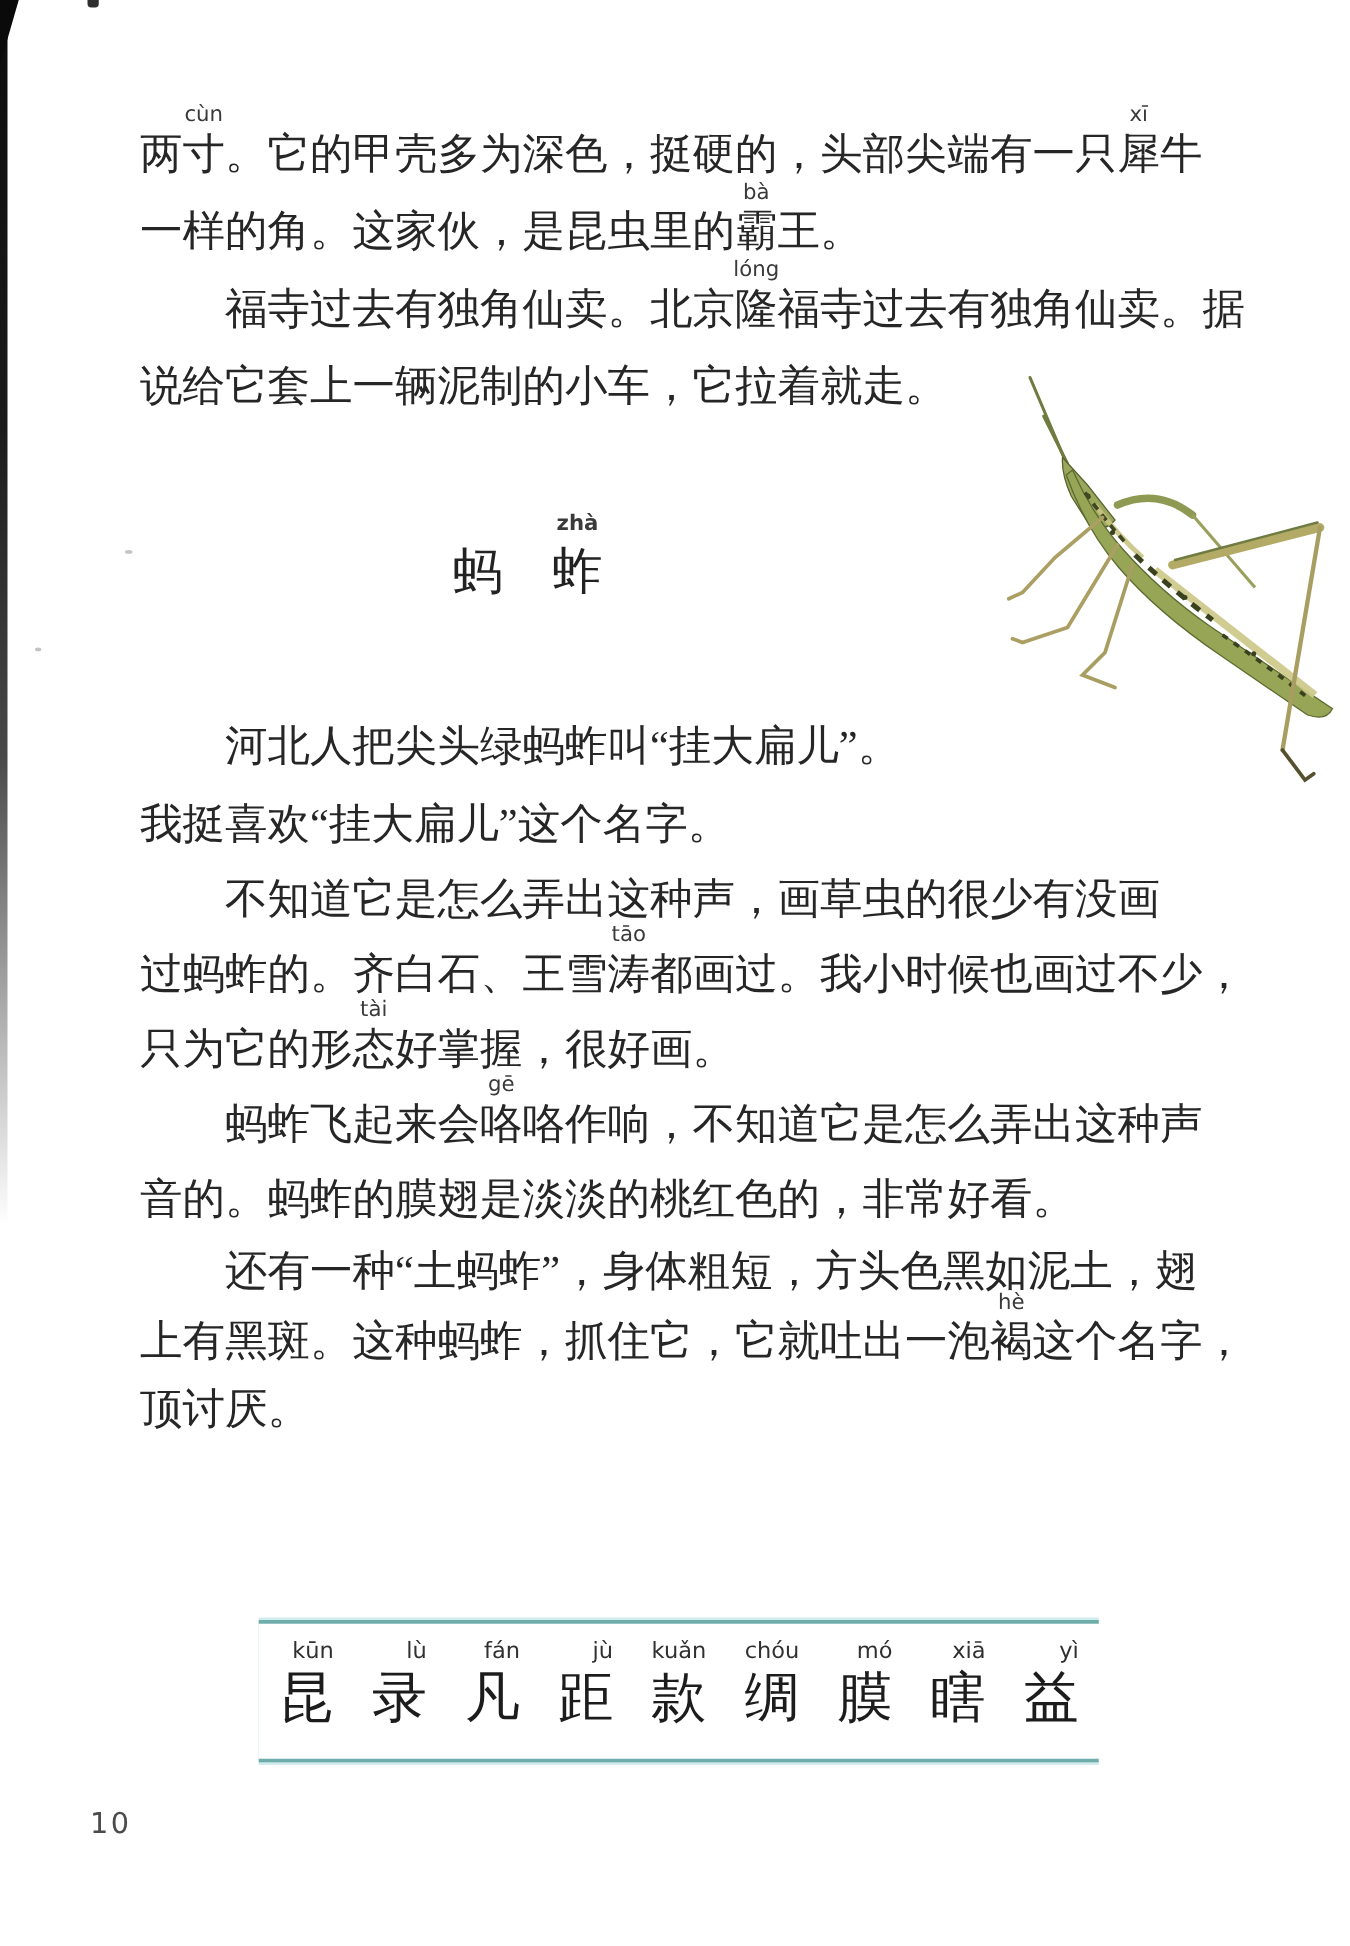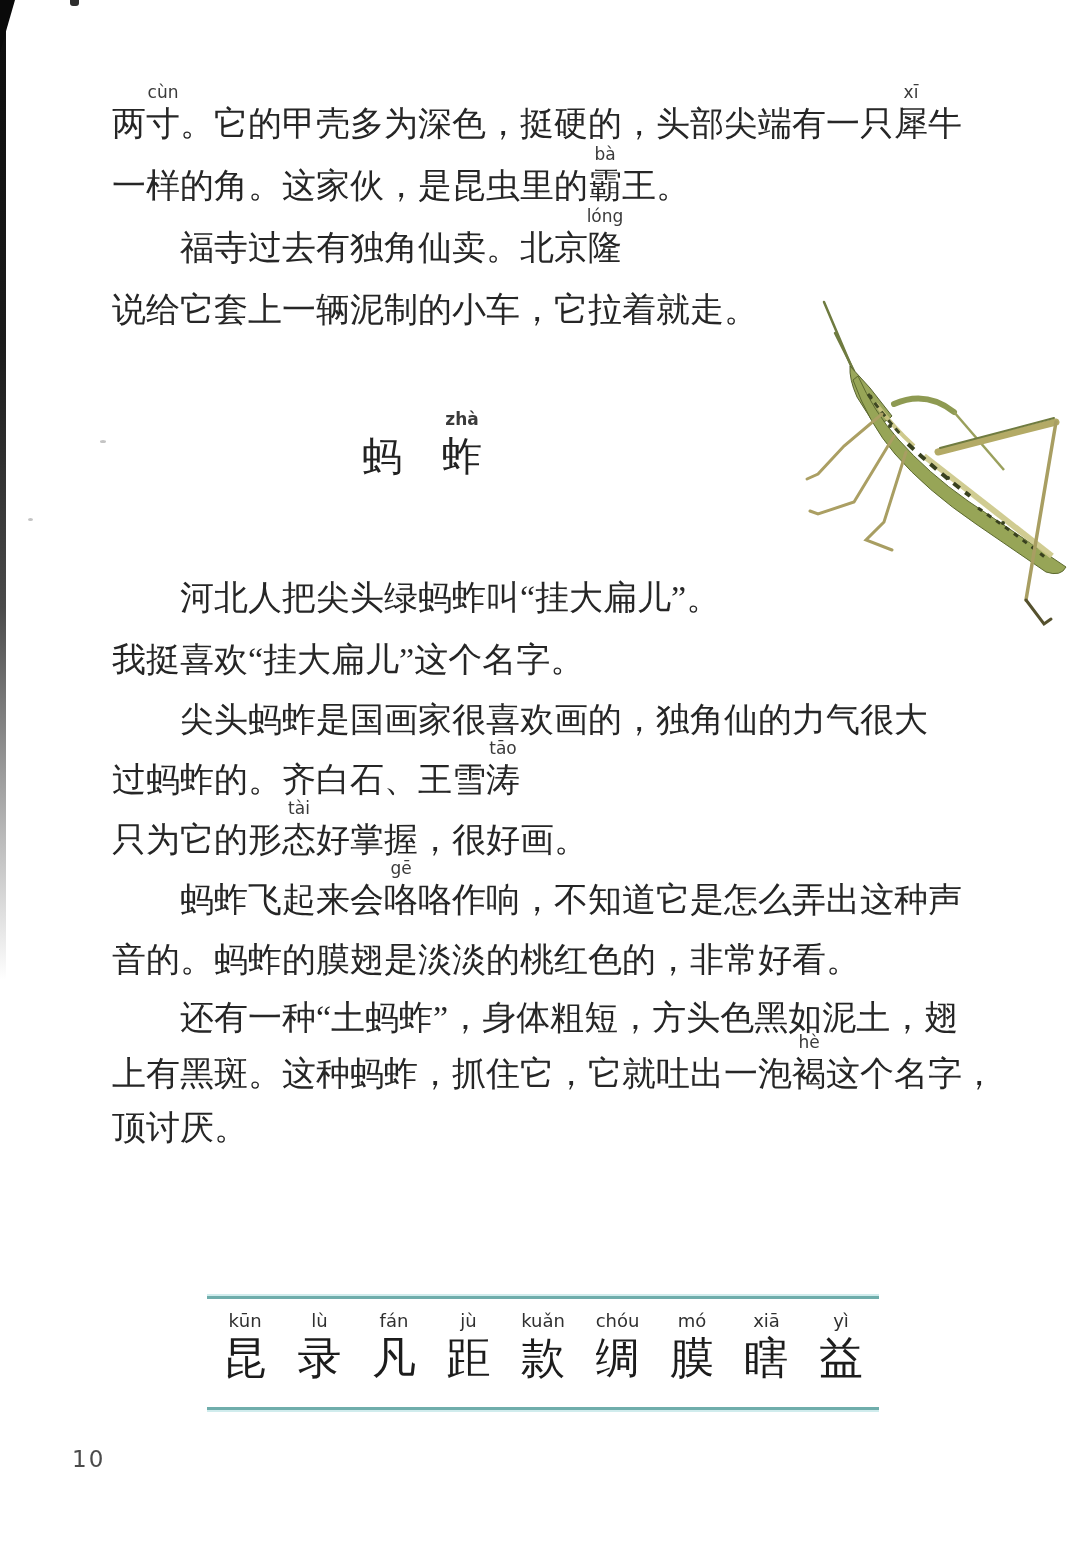--- a/index.html
+++ b/index.html
@@ -56,21 +56,21 @@
   .vocab-box {
     position: absolute; left: 207px; top: 1296px; width: 672px; height: 108px;
     border-top: 3px solid #6fadab;
     border-bottom: 3px solid #6fadab;
     box-shadow: 0 -2px 0 rgba(170,220,222,0.55), 0 2px 0 rgba(170,220,222,0.55);
   }
   .vocab-items {
     display: flex; justify-content: space-between;
     padding: 12px 16px 0 16px;
   }
-  .vocab-item { text-align: center; }
+  .vocab-item { text-align: right; }
   .vocab-item .vpy {
     display: block;
     font-family: "DejaVu Sans", "Liberation Sans", sans-serif;
     font-size: 18px; line-height: 20px; color: #303030; margin-bottom: 2px;
     white-space: nowrap;
   }
   .vocab-item .vch {
     display: block;
     font-size: 44px; line-height: 52px; color: #1c1c1c;
   }
@@ -126,26 +126,26 @@
 
     <path d="M140,176 L258,146" stroke="#b3aa66" stroke-width="7" fill="none" stroke-linecap="round"></path>
     <path d="M142,172 L256,142" stroke="#6f7b40" stroke-width="2" fill="none" stroke-linecap="round"></path>
     <path d="M258,146 L228,324" stroke="#a89e62" stroke-width="3.5" fill="none" stroke-linecap="round"></path>
     <path d="M228,324 L246,348 L253,343" stroke="#55512e" stroke-width="3" fill="none" stroke-linecap="round"></path>
   </svg>
 
   <div id="text-layer">
       <div class="text-line" style="top: 104px; left: 112px;"><span>两</span><span class="rb"><span>寸</span><span class="py">cùn</span></span><span>。它的甲壳多为深色，挺硬的，头部尖端有一只</span><span class="rb"><span>犀</span><span class="py">xī</span></span><span>牛</span></div>
       <div class="text-line" style="top: 166px; left: 112px;"><span>一样的角。这家伙，是昆虫里的</span><span class="rb"><span>霸</span><span class="py">bà</span></span><span>王。</span></div>
-      <div class="text-line" style="top: 228px; left: 180px;"><span>福寺过去有独角仙卖。北京</span><span class="rb"><span>隆</span><span class="py">lóng</span></span></div>
+      <div class="text-line" style="top: 228px; left: 180px;"><span>福寺过去有独角仙卖。北京</span><span class="rb"><span>隆</span><span class="py">lóng</span></span><span>福寺过去有独角仙卖。据</span></div>
       <div class="text-line" style="top: 290px; left: 112px;"><span>说给它套上一辆泥制的小车，它拉着就走。</span></div>
       <div class="text-line" style="top: 578px; left: 180px;"><span>河北人把尖头绿蚂蚱叫“挂大扁儿”。</span></div>
       <div class="text-line" style="top: 640px; left: 112px;"><span>我挺喜欢“挂大扁儿”这个名字。</span></div>
-      <div class="text-line" style="top: 700px; left: 180px;"><span>尖头蚂蚱是国画家很喜欢画的，独角仙的力气很大</span></div>
-      <div class="text-line" style="top: 760px; left: 112px;"><span>过蚂蚱的。齐白石、王雪</span><span class="rb"><span>涛</span><span class="py">tāo</span></span></div>
+      <div class="text-line" style="top: 700px; left: 180px;"><span>不知道它是怎么弄出这种声，画草虫的很少有没画</span></div>
+      <div class="text-line" style="top: 760px; left: 112px;"><span>过蚂蚱的。齐白石、王雪</span><span class="rb"><span>涛</span><span class="py">tāo</span></span><span>都画过。我小时候也画过不少，</span></div>
       <div class="text-line" style="top: 820px; left: 112px;"><span>只为它的形</span><span class="rb"><span>态</span><span class="py">tài</span></span><span>好掌握，很好画。</span></div>
       <div class="text-line" style="top: 880px; left: 180px;"><span>蚂蚱飞起来会</span><span class="rb"><span>咯</span><span class="py">gē</span></span><span>咯作响，不知道它是怎么弄出这种声</span></div>
       <div class="text-line" style="top: 940px; left: 112px;"><span>音的。蚂蚱的膜翅是淡淡的桃红色的，非常好看。</span></div>
       <div class="text-line" style="top: 998px; left: 180px;"><span>还有一种“土蚂蚱”，身体粗短，方头色黑如泥土，翅</span></div>
       <div class="text-line" style="top: 1054px; left: 112px;"><span>上有黑斑。这种蚂蚱，抓住它，它就吐出一泡</span><span class="rb"><span>褐</span><span class="py">hè</span></span><span>这个名字，</span></div>
       <div class="text-line" style="top: 1108px; left: 112px;"><span>顶讨厌。</span></div>
     </div>
 
   <div class="lesson-title" id="lesson-title"><span>蚂</span>　<span class="rb"><span>蚱</span><span class="py">zhà</span></span></div>
 

